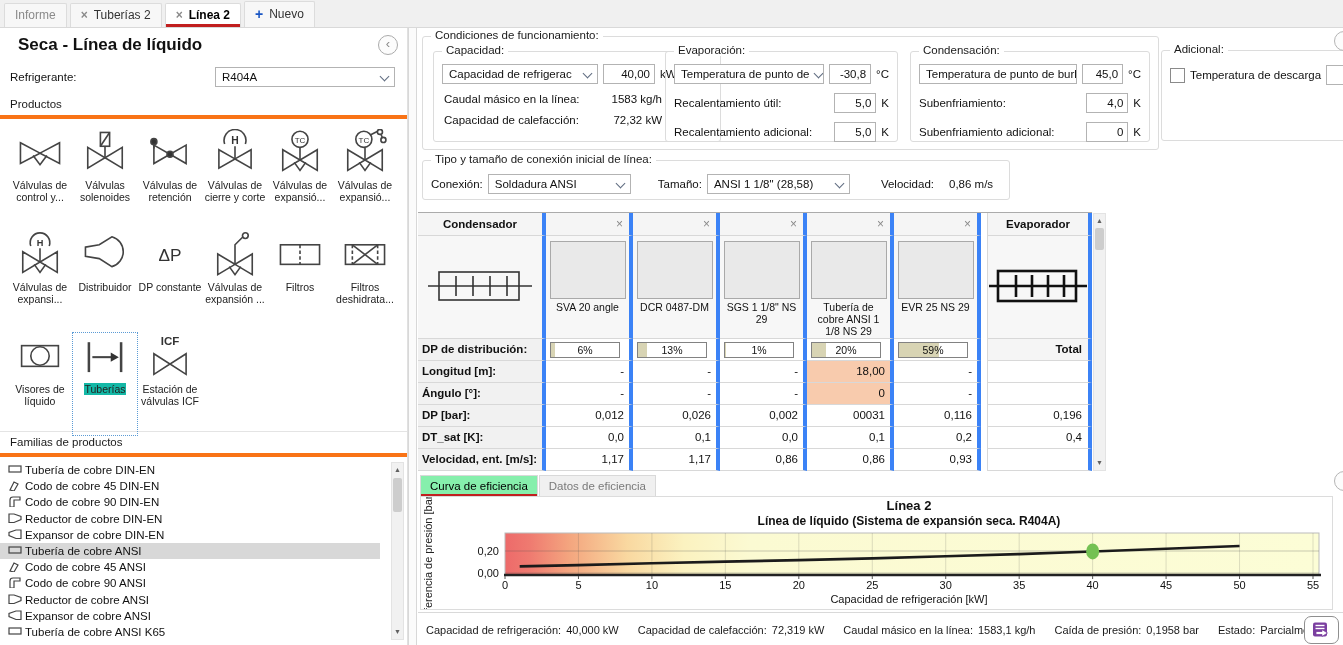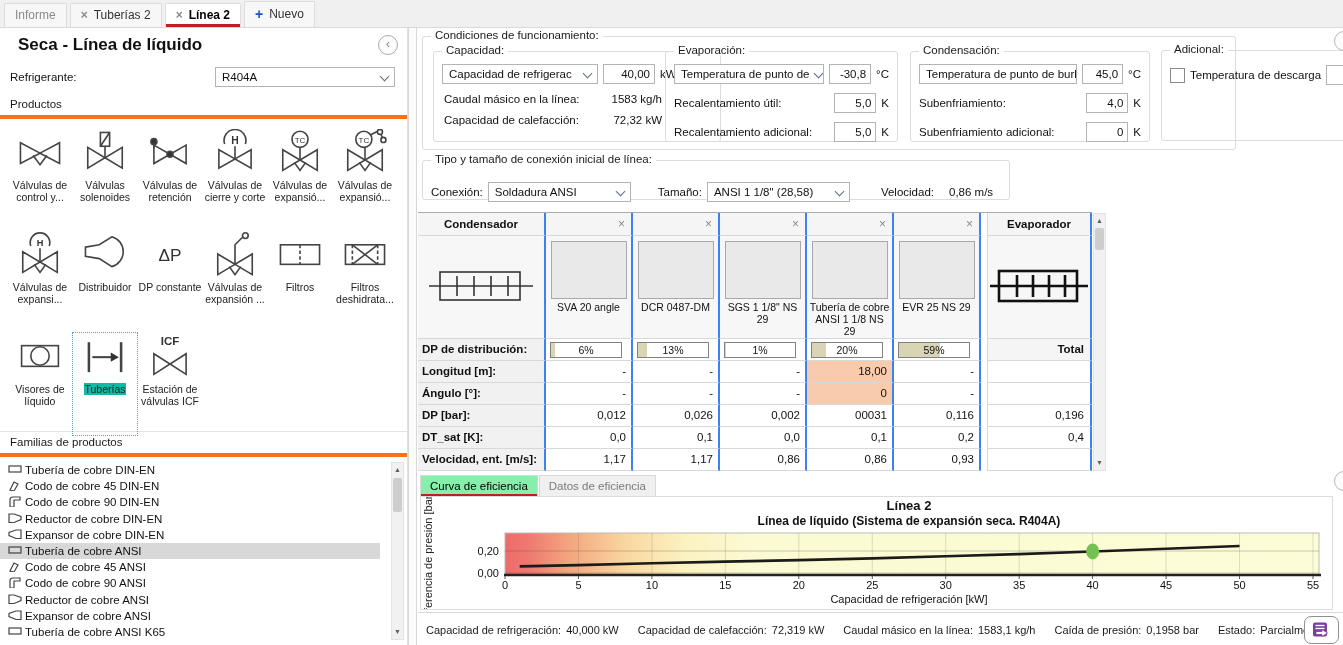--- a/index.html
+++ b/index.html
@@ -52,21 +52,21 @@
   .num{border:1px solid #b3b3b3;background:#fff;height:18px;line-height:18px;text-align:right;padding:0 4px;box-sizing:content-box}
   .stat-row{display:flex;justify-content:space-between;margin:9px 10px 0}
   .frow{display:flex;align-items:center;margin:9px 8px 0;gap:5px}
   .frow .flabel{flex:1}
   .checkbox{width:13px;height:13px;border:1px solid #8a8a8a;background:#fff;flex:none}
   .graytxt{color:#949494}
   
   #comp-table{position:absolute;left:0;top:184px;display:grid;border-top:1px solid #ababab;
               grid-template-columns:128px 87px 87px 87px 87px 87px 6px 105px;
               grid-template-rows:23px 103px 22px 22px 22px 22px 22px 22px}
-  .tc{border-right:2px solid #3b82f6;border-bottom:1px solid #d8d8d8;box-sizing:border-box;overflow:hidden}
+  .tc{border-right:4px solid #3b82f6;border-bottom:1px solid #d8d8d8;box-sizing:border-box;overflow:hidden}
   .tc.lb{border-left:1px solid #d8d8d8}
   .hcell{background:#f5f5f5;display:flex;align-items:center}
   .hcell.title{justify-content:center;font-weight:bold}
   .xbtn{margin-left:auto;margin-right:6px;color:#8a8a8a;font-size:12px}
   .icell{background:#f7f7f7;display:flex;flex-direction:column;align-items:center;justify-content:flex-start}
   .icell.center{justify-content:center}
   .gapcell{background:#fff;border:none}
   .card{width:76px;height:58px;margin:5px 0 3px;background:#e9e9e9;border:1px solid #a9a9a9;display:flex;align-items:center;justify-content:center;box-sizing:border-box;flex:none}
   .cname{font-size:10.5px;text-align:center;line-height:1.12;padding:0 2px}
   .lcell{background:#f1f1f1;font-weight:bold;padding-left:4px;line-height:21px;white-space:nowrap}
@@ -340,21 +340,21 @@
       <span class="thumb"></span>
       <span class="arr dn">▼</span>
     </div>
   </div>
 </div>
 
 <div class="splitter"></div>
 
 <div class="right-panel">
 
-  <div class="group" style="left:4px;top:8px;width:814px;height:114px">
+  <div class="group" style="left:4px;top:8px;width:737px;height:114px">
     <span class="glabel">Condiciones de funcionamiento:</span>
 
     <div class="group" style="left:10px;top:14px;width:288px;height:91px">
       <span class="glabel">Capacidad:</span>
       <div class="cond-row">
         <div class="combo" style="width:156px">
           <span>Capacidad de refrigerac</span>
           <span class="chev"></span>
         </div>
         <div class="num" style="width:42px">40,00</div>
@@ -419,21 +419,21 @@
     <span class="glabel">Adicional:</span>
     <div class="cond-row" style="margin-top:14px">
       <span class="checkbox"></span>
       <span style="white-space:nowrap">Temperatura de descarga</span>
       <div class="num graytxt" style="width:34px;flex:none">79,</div>
     </div>
   </div>
 
   <div class="group" style="left:4px;top:132px;width:588px;height:40px">
     <span class="glabel">Tipo y tamaño de conexión inicial de línea:</span>
-    <div class="cond-row" style="margin-top:21px">
+    <div class="cond-row" style="margin-top:13px">
       <span>Conexión:</span>
       <div class="combo" style="width:143px">
         <span>Soldadura ANSI</span>
         <span class="chev"></span>
       </div>
       <span style="margin-left:22px">Tamaño:</span>
       <div class="combo" style="width:143px">
         <span>ANSI 1 1/8" (28,58)</span>
         <span class="chev"></span>
       </div>

